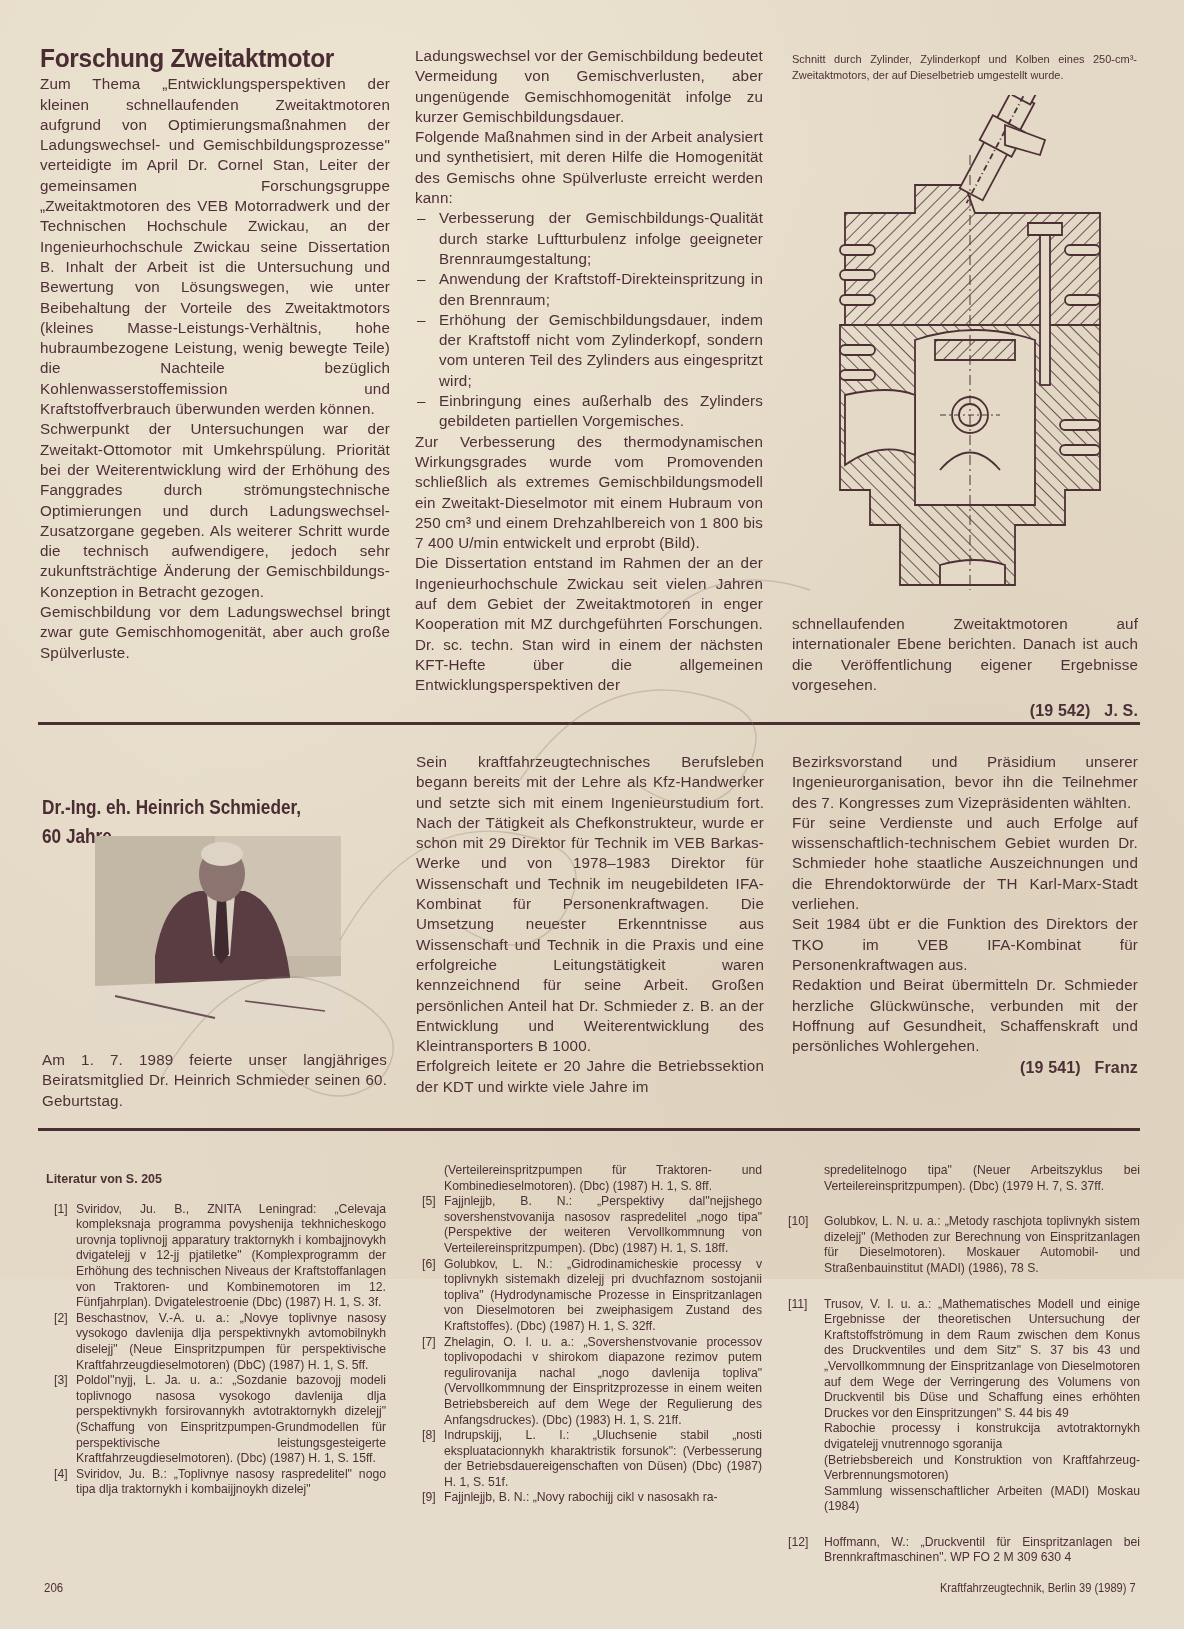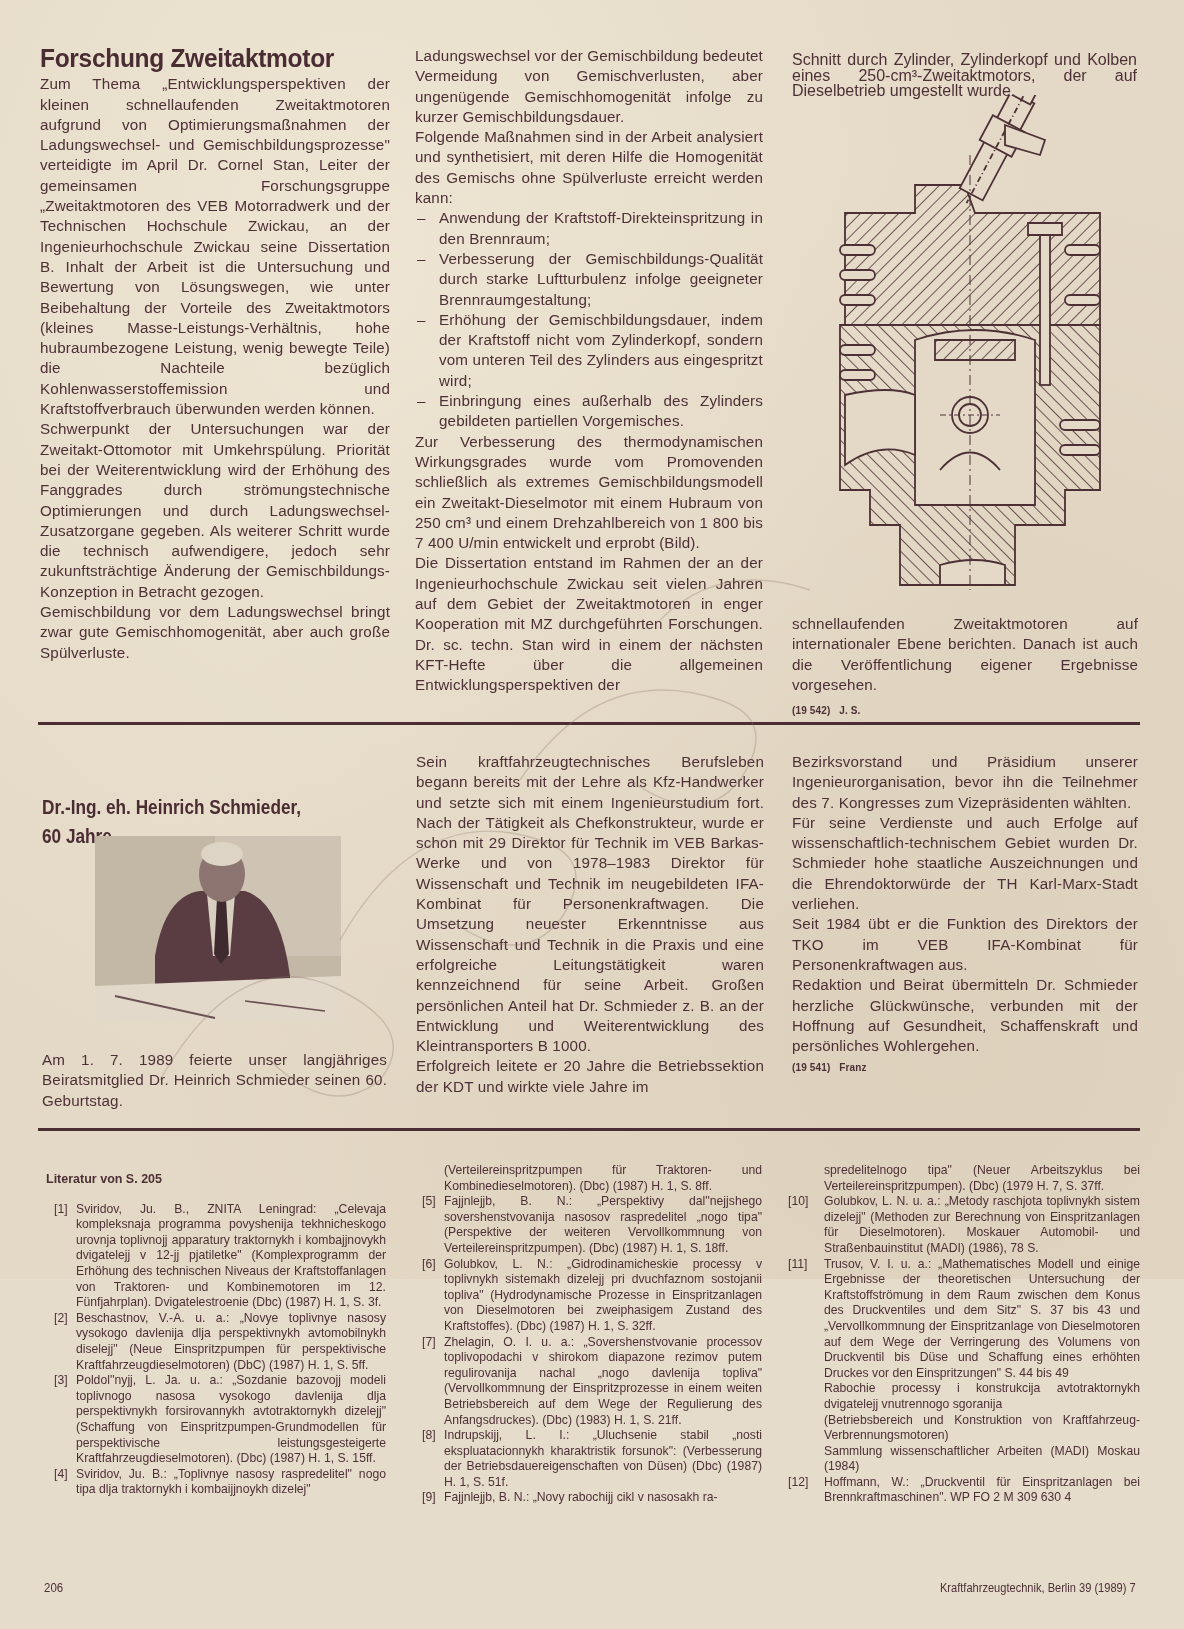--- a/index.html
+++ b/index.html
@@ -27,28 +27,28 @@
     font-weight: bold; font-size: 25px; letter-spacing: -0.3px;
     margin: 0 0 6px 0; color: #4a2c33; transform: scaleX(0.98); transform-origin: left;
   }
   .subhead {
     font-weight: bold; font-size: 20px; line-height: 29px; color: #4a2c33;
     transform: scaleX(0.86); transform-origin: left; margin: 0;
   }
   ul.dash { list-style: none; margin: 0; padding: 0; }
   ul.dash li { position: relative; padding-left: 24px; }
   ul.dash li::before { content: "–"; position: absolute; left: 2px; top: 0; }
-  .caption { font-size: 16px; line-height: 15.5px; text-align: justify; }
-  .sig { text-align: left; font-size: 10px; font-weight: bold; margin-top: 6px; }
+  .caption { font-size: 11px; line-height: 15.5px; text-align: justify; }
+  .sig { text-align: right; font-size: 16px; font-weight: bold; margin-top: 6px; }
   .rule { position: absolute; left: 38px; width: 1102px; height: 2.5px; background: #4b2e33; }
   .lit-title { font-size: 12.5px; font-weight: bold; margin: 0 0 14px 0; }
   .refs { font-size: 12.2px; line-height: 15.6px; text-align: justify; }
   .ref { position: relative; padding-left: 30px; margin: 0; }
   .ref .num { position: absolute; left: 8px; top: 0; }
-  .ref.wide { padding-left: 36px; }
+  .ref.wide { padding-left: 36px; margin-top: 20px; }
   .ref.wide .num { left: 0; }
   .cont { padding-left: 30px; }
   .cont.wide { padding-left: 36px; }
   .footer { position: absolute; top: 1580px; font-size: 13.5px; }
   .photo {
     position: absolute; left: 95px; top: 836px; width: 246px; height: 186px;
     background: linear-gradient(180deg, #b9aea0 0%, #c8bdad 45%, #d2c7b6 100%);
     overflow: hidden;
   }
   .watermark {
@@ -64,22 +64,22 @@
     <h1 class="headline">Forschung Zweitaktmotor</h1>
     <p style="hyphens:auto;">Zum Thema „Entwicklungsperspektiven der kleinen schnellaufenden Zweitaktmotoren aufgrund von Optimierungsmaßnahmen der Ladungswechsel- und Gemischbildungsprozesse" verteidigte im April Dr. Cornel Stan, Leiter der gemeinsamen Forschungsgruppe „Zweitaktmotoren des VEB Motorradwerk und der Technischen Hochschule Zwickau, an der Ingenieurhochschule Zwickau seine Dissertation B. Inhalt der Arbeit ist die Untersuchung und Bewertung von Lösungswegen, wie unter Beibehaltung der Vorteile des Zweitaktmotors (kleines Masse-Leistungs-Verhältnis, hohe hubraumbezogene Leistung, wenig bewegte Teile) die Nachteile bezüglich Kohlenwasserstoffemission und Kraftstoffverbrauch überwunden werden können.</p>
     <p style="hyphens:auto;">Schwerpunkt der Untersuchungen war der Zweitakt-Ottomotor mit Umkehrspülung. Priorität bei der Weiterentwicklung wird der Erhöhung des Fanggrades durch strömungstechnische Optimierungen und durch Ladungswechsel-Zusatzorgane gegeben. Als weiterer Schritt wurde die technisch aufwendigere, jedoch sehr zukunftsträchtige Änderung der Gemischbildungs-Konzeption in Betracht gezogen.</p>
     <p style="hyphens:auto;">Gemischbildung vor dem Ladungswechsel bringt zwar gute Gemischhomogenität, aber auch große Spülverluste.</p>
   </div>
 
   <div class="col body-text" style="left:415px; top:46px; width:348px;">
     <p>Ladungswechsel vor der Gemischbildung bedeutet Vermeidung von Gemischverlusten, aber ungenügende Gemischhomogenität infolge zu kurzer Gemischbildungsdauer.</p>
     <p>Folgende Maßnahmen sind in der Arbeit analysiert und synthetisiert, mit deren Hilfe die Homogenität des Gemischs ohne Spülverluste erreicht werden kann:</p>
     <ul class="dash">
+      <li>Verbesserung der Gemischbildungs-Qualität durch starke Luftturbulenz infolge geeigneter Brennraumgestaltung;</li>
       <li>Anwendung der Kraftstoff-Direkteinspritzung in den Brennraum;</li>
-      <li>Verbesserung der Gemischbildungs-Qualität durch starke Luftturbulenz infolge geeigneter Brennraumgestaltung;</li>
       <li>Erhöhung der Gemischbildungsdauer, indem der Kraftstoff nicht vom Zylinderkopf, sondern vom unteren Teil des Zylinders aus eingespritzt wird;</li>
       <li>Einbringung eines außerhalb des Zylinders gebildeten partiellen Vorgemisches.</li>
     </ul>
     <p>Zur Verbesserung des thermodynamischen Wirkungsgrades wurde vom Promovenden schließlich als extremes Gemischbildungsmodell ein Zweitakt-Dieselmotor mit einem Hubraum von 250 cm³ und einem Drehzahlbereich von 1 800 bis 7 400 U/min entwickelt und erprobt (Bild).</p>
     <p>Die Dissertation entstand im Rahmen der an der Ingenieurhochschule Zwickau seit vielen Jahren auf dem Gebiet der Zweitaktmotoren in enger Kooperation mit MZ durchgeführten Forschungen. Dr. sc. techn. Stan wird in einem der nächsten KFT-Hefte über die allgemeinen Entwicklungsperspektiven der</p>
   </div>
 
   <div class="col caption" style="left:792px; top:52px; width:345px;">Schnitt durch Zylinder, Zylinderkopf und Kolben eines 250-cm³-Zweitaktmotors, der auf Dieselbetrieb umgestellt wurde.</div>
 
   <svg style="position:absolute; left:800px; top:95px;" width="340" height="500" viewBox="0 0 340 500">

